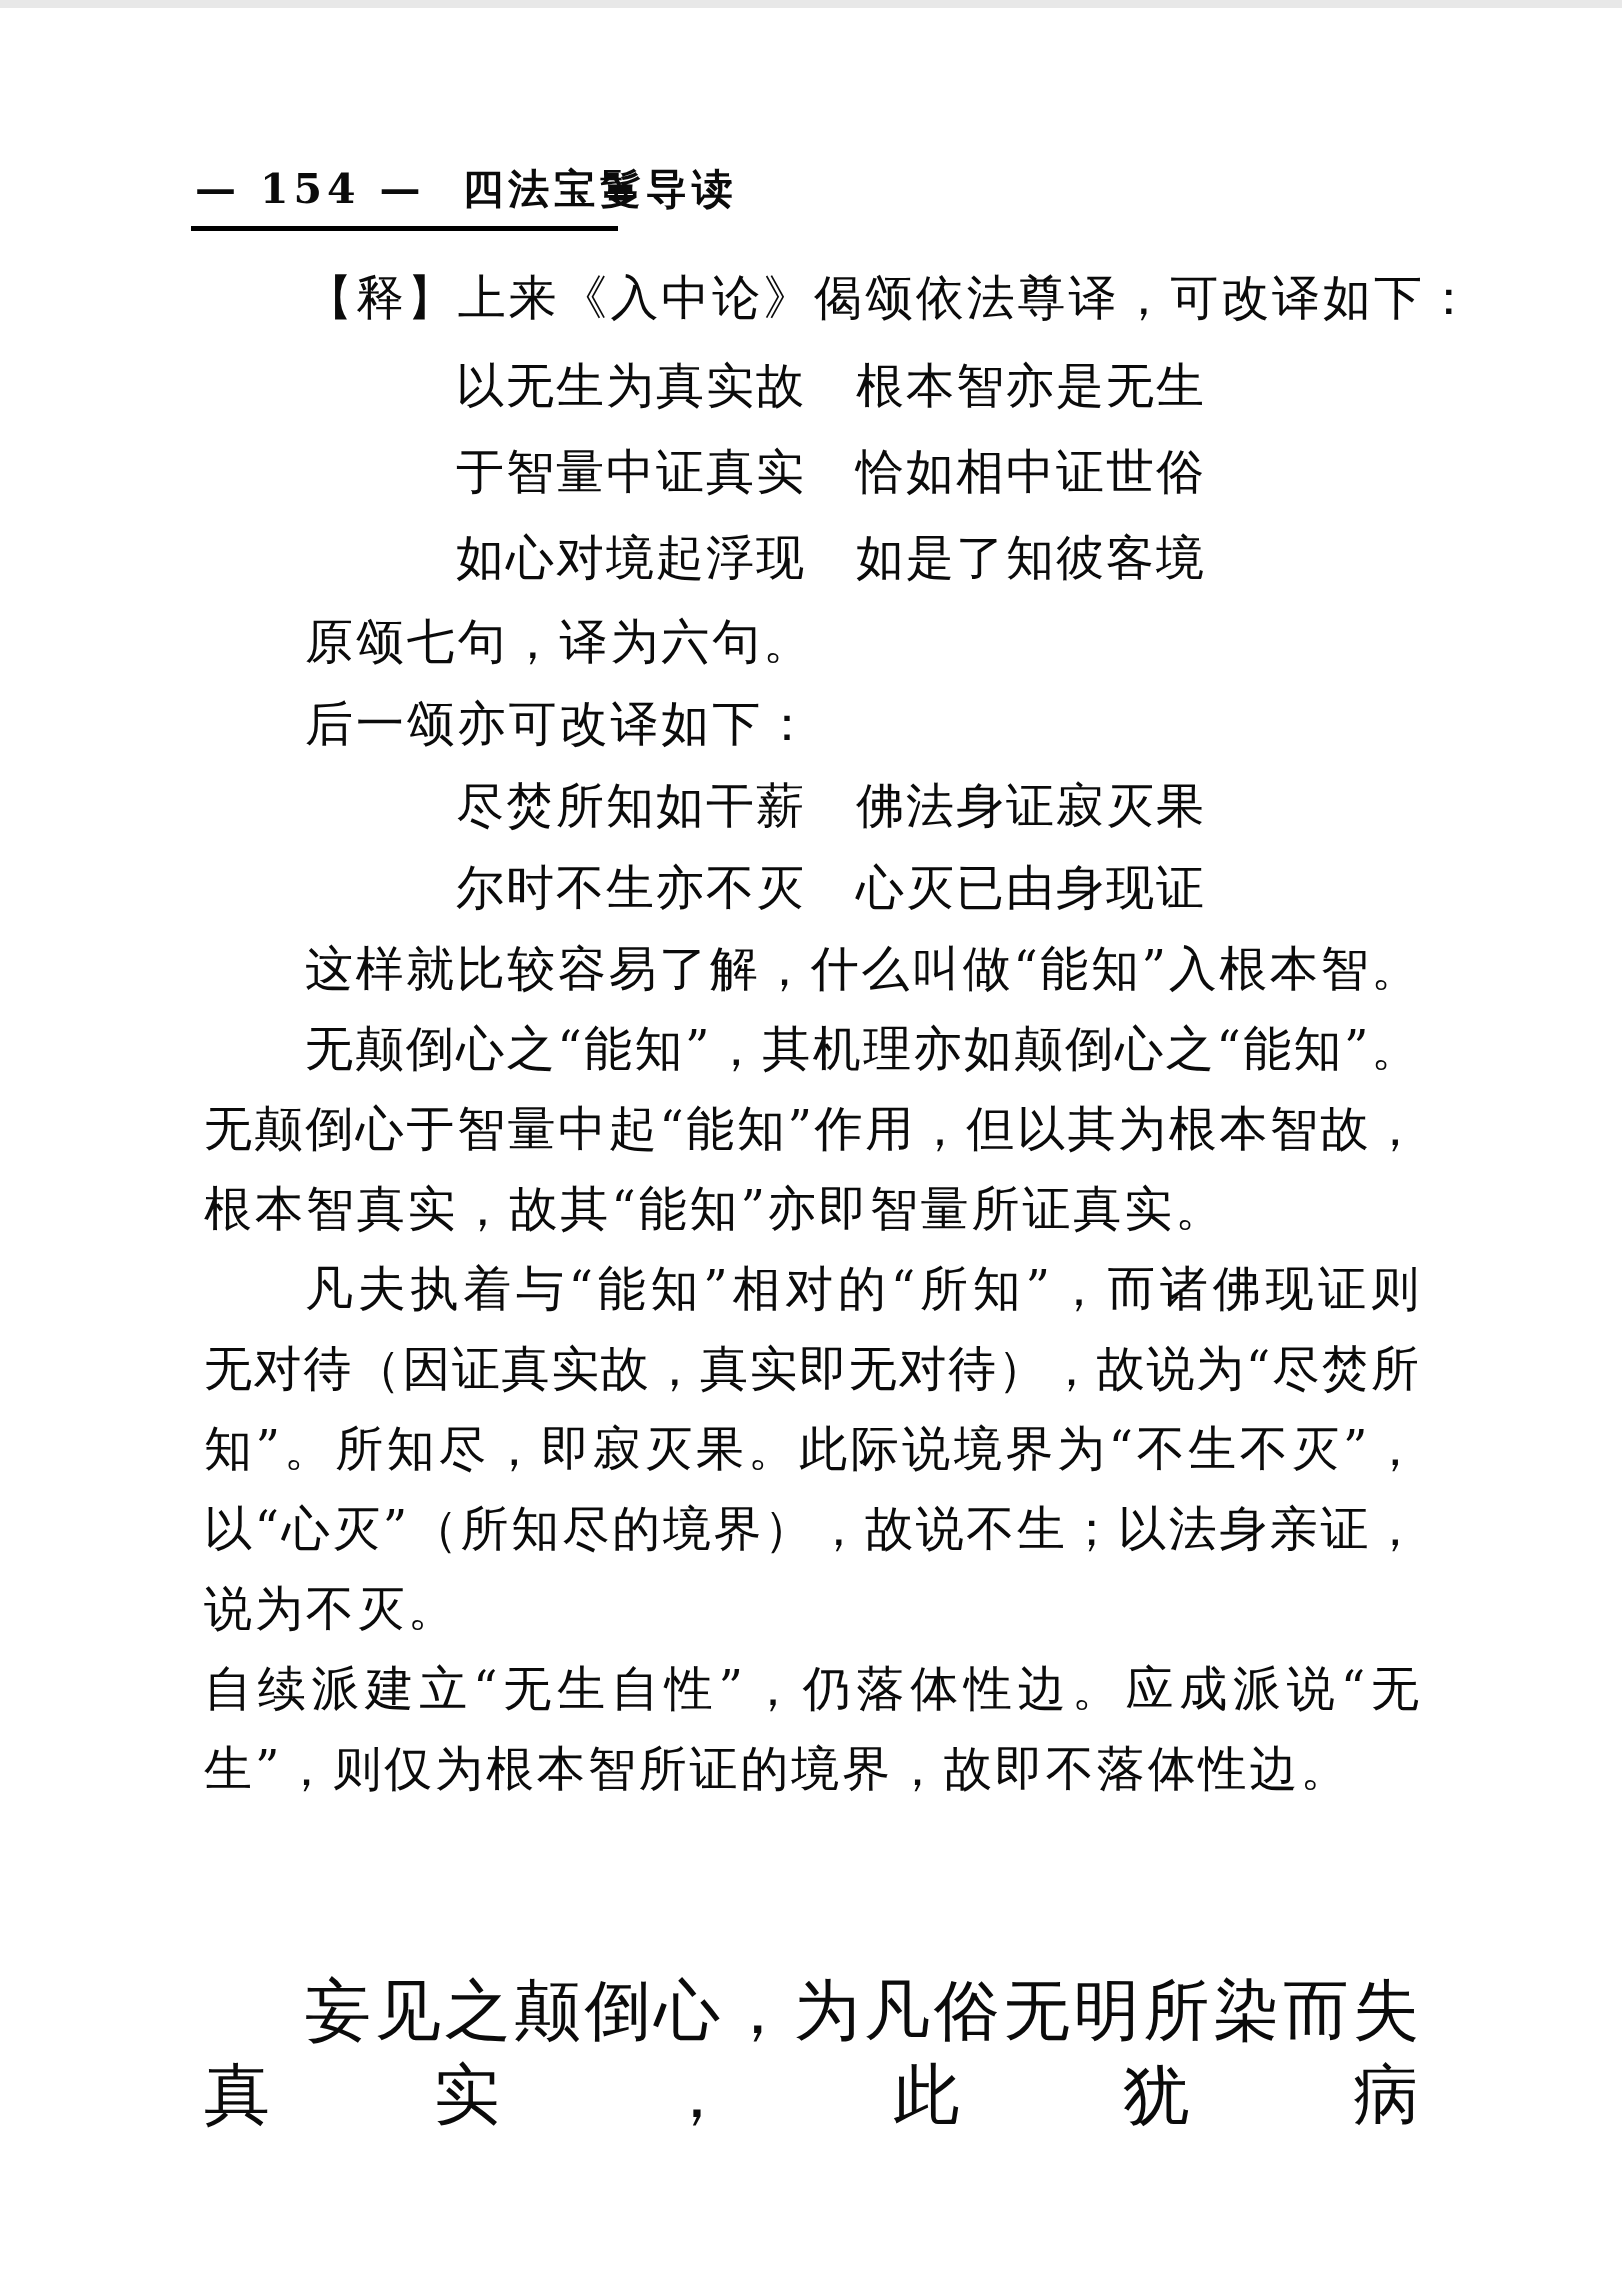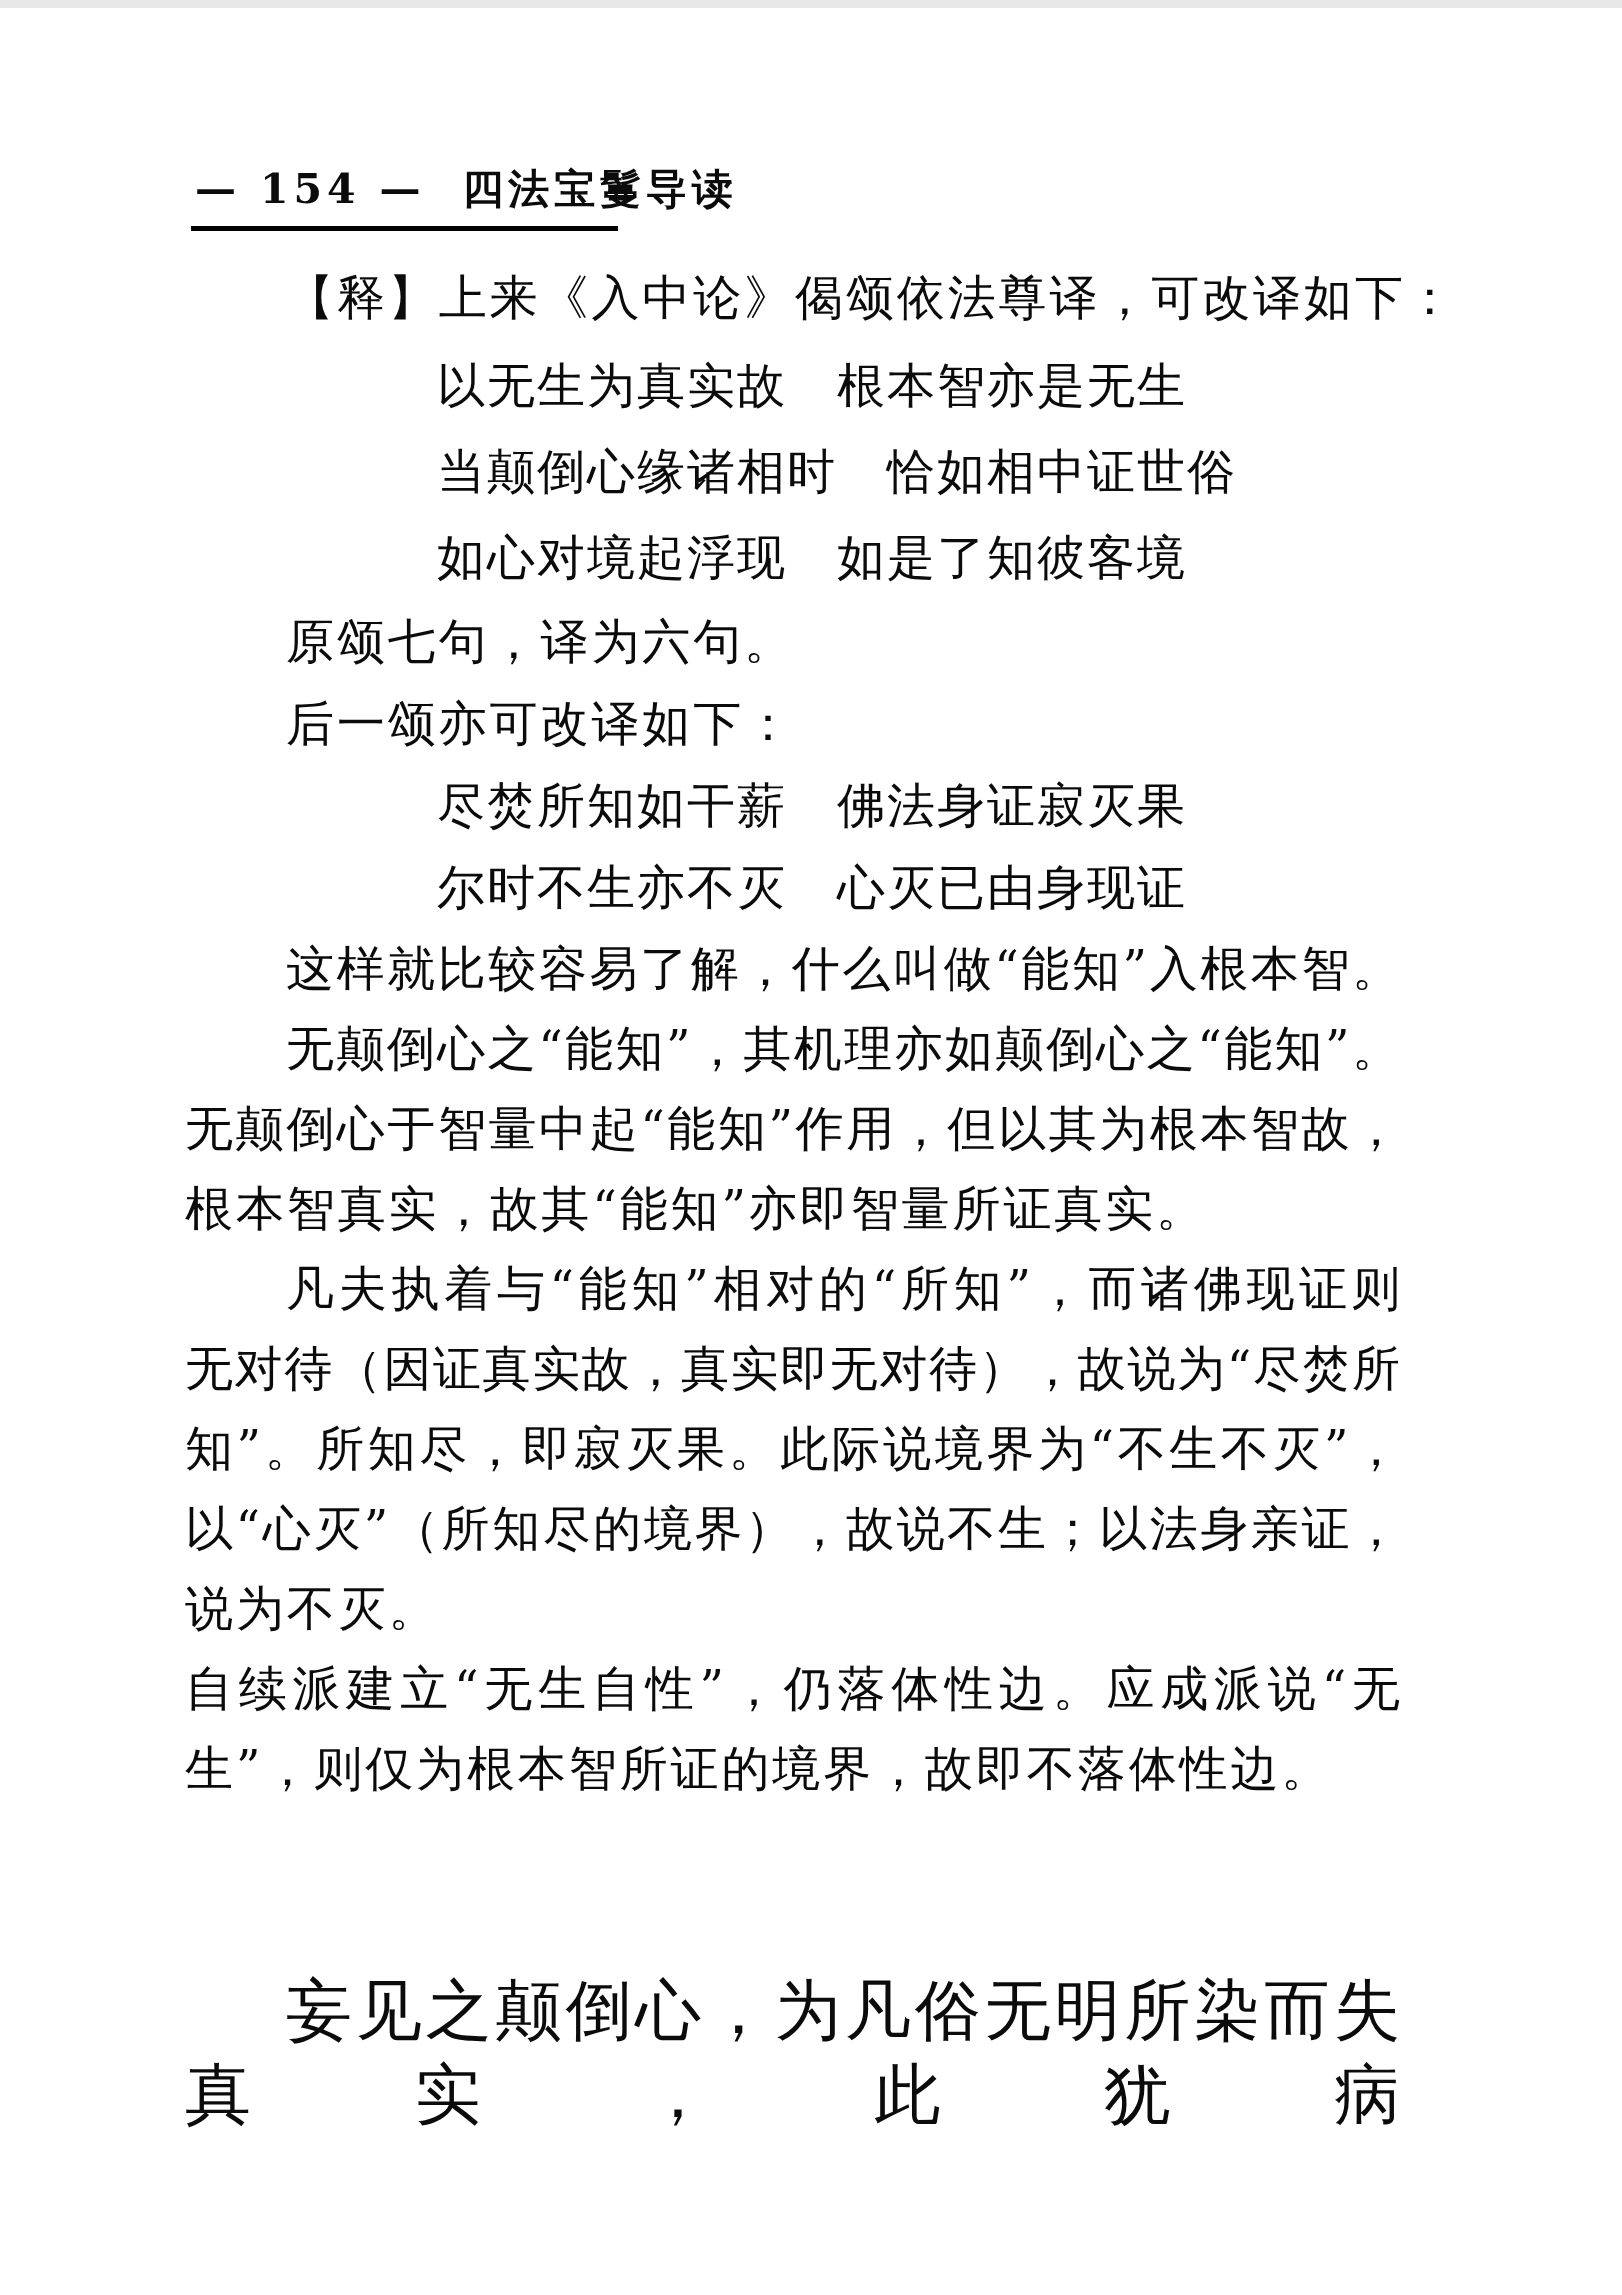--- a/index.html
+++ b/index.html
@@ -28,21 +28,21 @@
     position: absolute;
     left: 191px;
     top: 218px;
     width: 427px;
     height: 4.9px;
     background: #000;
   }
   
   .body-col {
     position: absolute;
-    left: 185px;
+    left: 204px;
     top: 244px;
     width: 1215px;
   }
   .line {
     font-size: 48px;
     font-weight: 500;
     height: 80px;
     line-height: 80px;
     letter-spacing: 2.9px;
     white-space: nowrap;
@@ -72,21 +72,21 @@
 
   <header class="running-head">
     <span class="page-num">— 154 —</span><span>四法宝鬘导读</span>
   </header>
 
   <div class="header-rule"></div>
 
   <main class="body-col">
       <div class="line l-head indent">【释】上来《入中论》偈颂依法尊译，可改译如下：</div>
       <div class="line l-verse">以无生为真实故　根本智亦是无生</div>
-      <div class="line l-verse">当颠倒心缘诸相时　恰如相中证世俗</div>
+      <div class="line l-verse">于智量中证真实　恰如相中证世俗</div>
       <div class="line l-verse">如心对境起浮现　如是了知彼客境</div>
       <div class="line l-note indent">原颂七句，译为六句。</div>
       <div class="line l-note indent">后一颂亦可改译如下：</div>
       <div class="line l-verse v-tight">尽焚所知如干薪　佛法身证寂灭果</div>
       <div class="line l-verse v-tight">尔时不生亦不灭　心灭已由身现证</div>
       <div class="line indent full">这样就比较容易了解，什么叫做“能知”入根本智。</div>
       <div class="line indent full">无颠倒心之“能知”，其机理亦如颠倒心之“能知”。</div>
       <div class="line  full">无颠倒心于智量中起“能知”作用，但以其为根本智故，</div>
       <div class="line">根本智真实，故其“能知”亦即智量所证真实。</div>
       <div class="line indent full">凡夫执着与“能知”相对的“所知”，而诸佛现证则</div>

